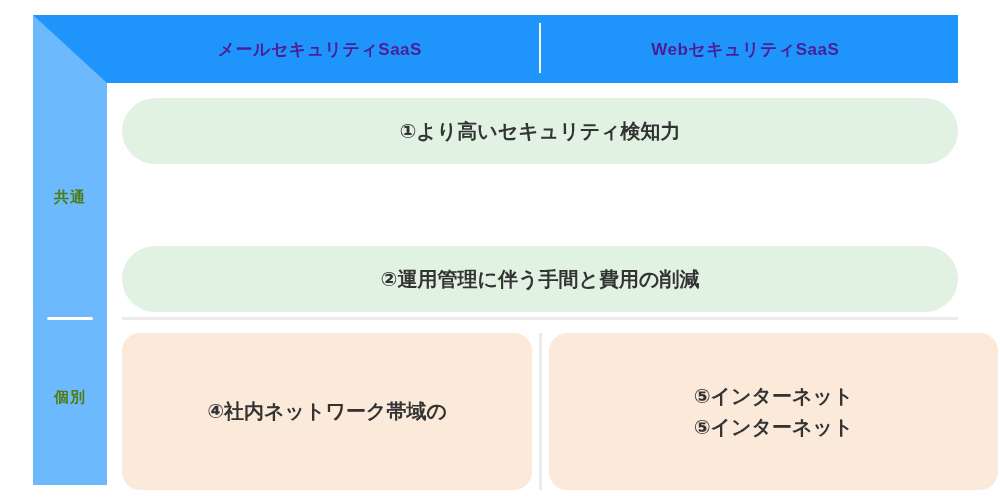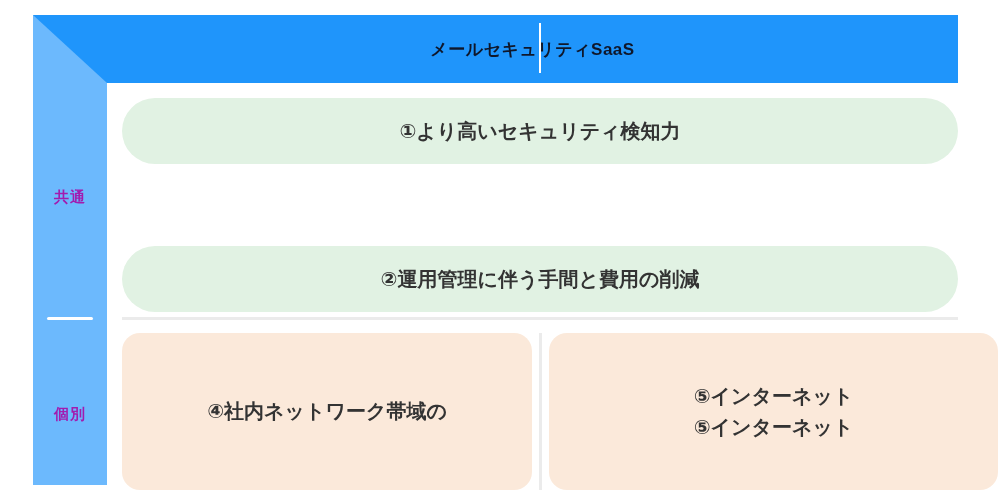--- a/index.html
+++ b/index.html
@@ -20,37 +20,37 @@
     background:#6cb9fd;
     clip-path:polygon(0 0,0 100%,100% 100%);
   }
   .rail-corner-top{
     position:absolute;left:33px;top:15px;width:74px;height:68px;
     background:#1f95fb;
     clip-path:polygon(0 0,100% 0,100% 100%);
   }
   .rail-label{
     position:absolute;left:33px;width:74px;
-    color:#a21caf;font-size:15px;font-weight:bold;
+    color:#4d7c0f;font-size:15px;font-weight:bold;
     text-align:center;letter-spacing:1px;
   }
   .rail-label.common{top:188px;}
-  .rail-label.individual{top:388px;margin-top:17px;}
+  .rail-label.individual{top:388px;}
   .rail-divider{
     position:absolute;left:47px;top:317px;width:46px;height:3px;
     background:#ffffff;border-radius:2px;
   }
 
   
   .header{
     position:absolute;left:107px;top:15px;width:851px;height:68px;
     background:#1f95fb;display:flex;align-items:center;
   }
   .header-cell{
-    flex:1 1 0;text-align:center;color:#0f172a;
+    flex:1 1 0;text-align:center;color:#4c1d95;
     font-size:17px;font-weight:bold;letter-spacing:.5px;
   }
   .header-divider{
     position:absolute;left:539px;top:23px;width:2px;height:50px;
     background:#ffffff;
   }
 
   
   .pill{
     position:absolute;left:122px;width:836px;height:66px;
@@ -96,20 +96,21 @@
   <div class="rail-label common">
     <span>共通</span>
   </div>
   <div class="rail-divider"></div>
   <div class="rail-label individual">
     <span>個別</span>
   </div>
 
   <div class="header">
     <div class="header-cell">メールセキュリティSaaS</div>
+    <div class="header-cell">WebセキュリティSaaS</div>
   </div>
   <div class="header-divider"></div>
 
   <div class="pill p1">①より高いセキュリティ検知力</div>
   <div class="pill p3">②運用管理に伴う手間と費用の削減</div>
 
   <div class="rule-h"></div>
   <div class="rule-v"></div>
 
   <div class="card left">

